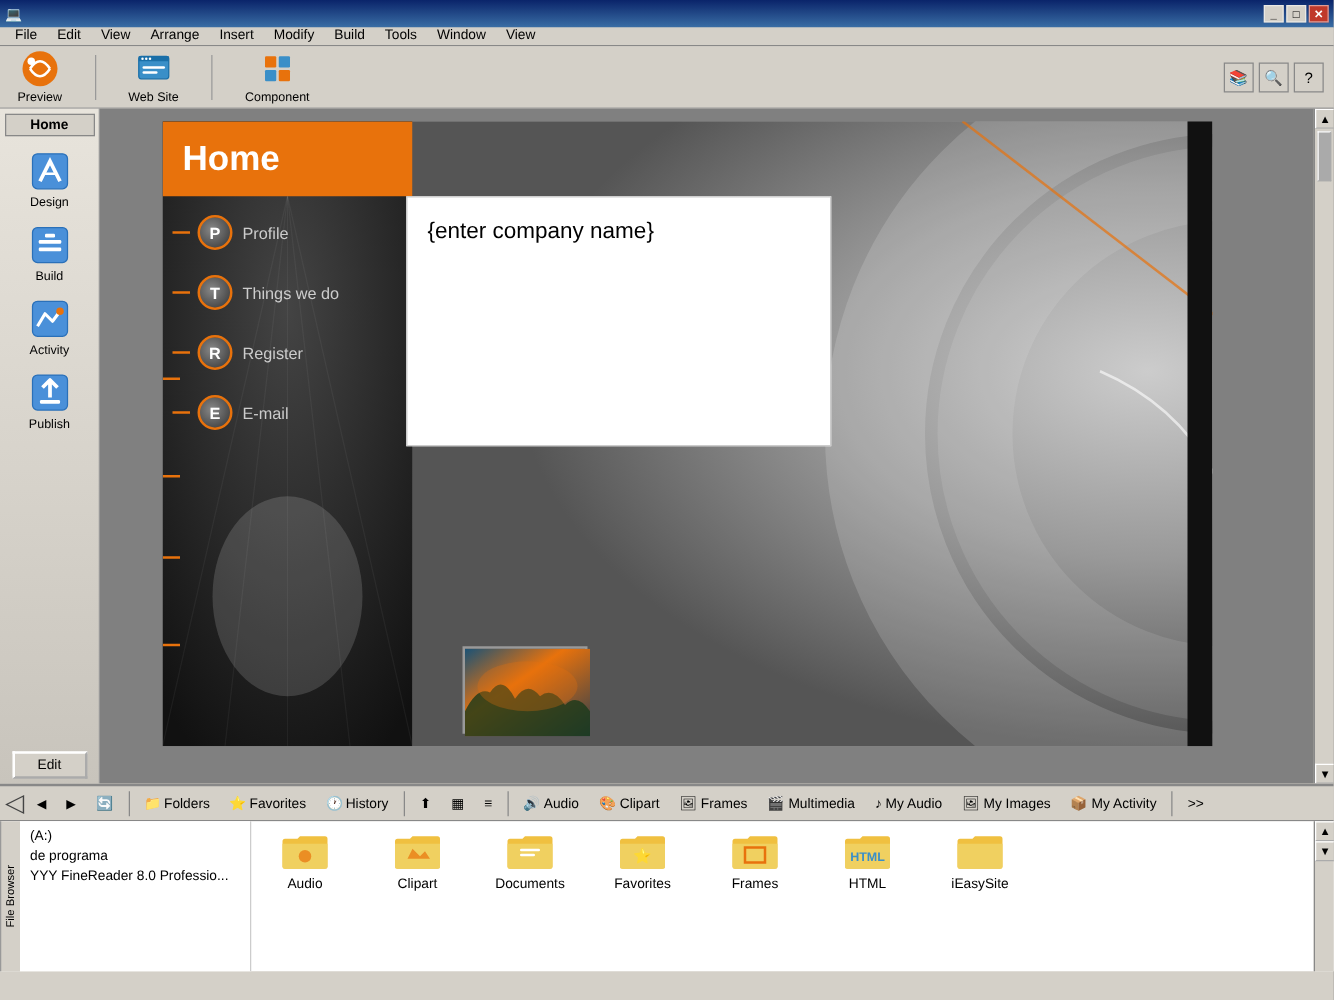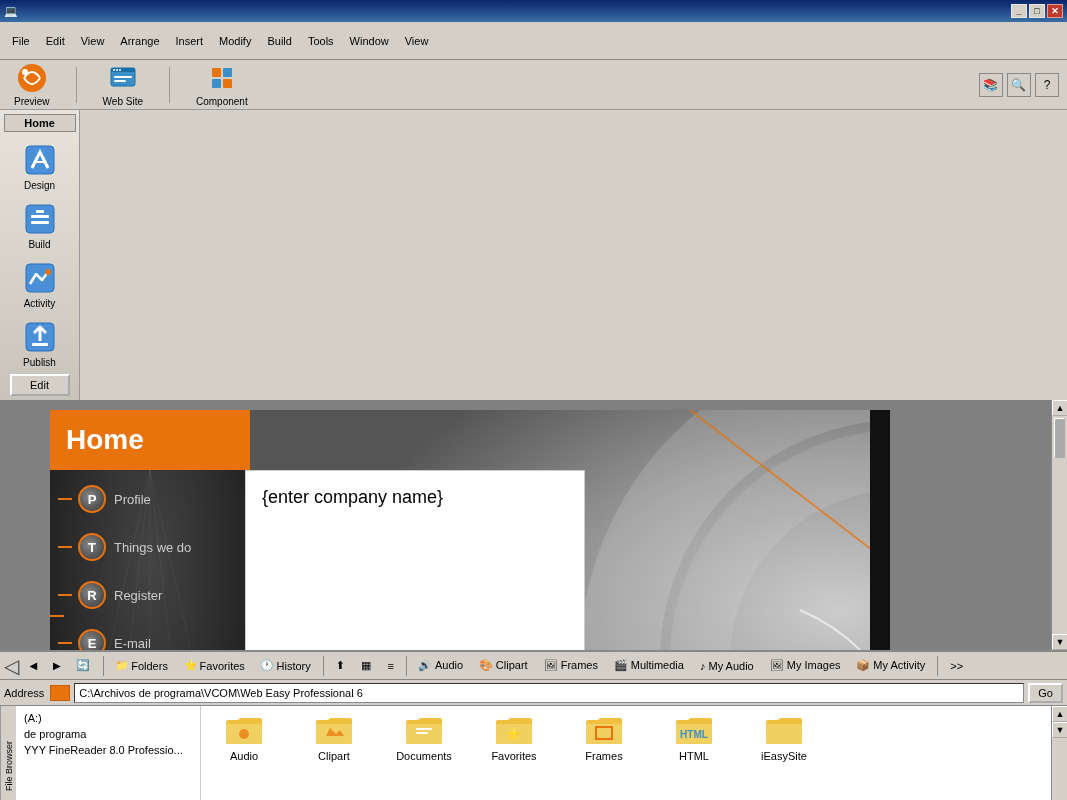--- a/index.html
+++ b/index.html
@@ -27,23 +27,23 @@
       font-size: 9px;
       display: flex; align-items: center; justify-content: center;
       cursor: pointer;
     }
     .win-btn.min { background: #d4d0c8; color: black; }
     .win-btn.max { background: #d4d0c8; color: black; }
 
     
     .menu-bar {
       background: #d4d0c8;
-      height: 38px;
-      display: flex;
-      align-items: center;
+      height: 15px;
+      display: flex;
+      align-items: flex-end;
       padding: 0 4px;
       font-size: 11px;
       border-bottom: 1px solid #888;
     }
     .menu-item {
       padding: 2px 8px;
       cursor: pointer;
     }
 
     
@@ -368,21 +368,20 @@
       background: #d4d0c8;
       border: 1px outset #fff;
       display: flex; align-items: center; justify-content: center;
       font-size: 9px;
       cursor: pointer;
     }
     .main-layout {
       display: flex;
       height: 540px;
       position: relative;
-      flex-direction: column;
     }
     .canvas-scroll {
       position: absolute;
       right: 0;
       top: 0;
       width: 16px;
       height: 100%;
       background: #d4d0c8;
       border-left: 1px solid #888;
       display: flex;
@@ -650,26 +649,20 @@
     <div class="fb-btn">🎨 Clipart</div>
     <div class="fb-btn">🖼 Frames</div>
     <div class="fb-btn">🎬 Multimedia</div>
     <div class="fb-btn">♪ My Audio</div>
     <div class="fb-btn">🖼 My Images</div>
     <div class="fb-btn">📦 My Activity</div>
     <div class="fb-sep"></div>
     <div class="fb-btn">&gt;&gt;</div>
   </div>
 
-  <div class="address-bar">
-    <span class="address-label">Address</span>
-    <div style="width:20px;height:16px;background:#e8720c;border:1px solid #c86000;margin-left:2px;"></div>
-    <input type="text" class="address-input" value="C:\Archivos de programa\VCOM\Web Easy Professional 6" style="">
-    <button class="address-go">Go</button>
-  </div>
 
   <div class="fb-content">
     <div style="width:16px;background:#d4d0c8;border-right:1px solid #999;display:flex;align-items:center;justify-content:center;writing-mode:vertical-rl;transform:rotate(180deg);font-size:9px;cursor:pointer;">File Browser</div>
 
     <div class="fb-tree">
       <div class="fb-tree-item">(A:)</div>
       <div class="fb-tree-item">de programa</div>
       <div class="fb-tree-item">YYY FineReader 8.0 Professio...</div>
     </div>
 

